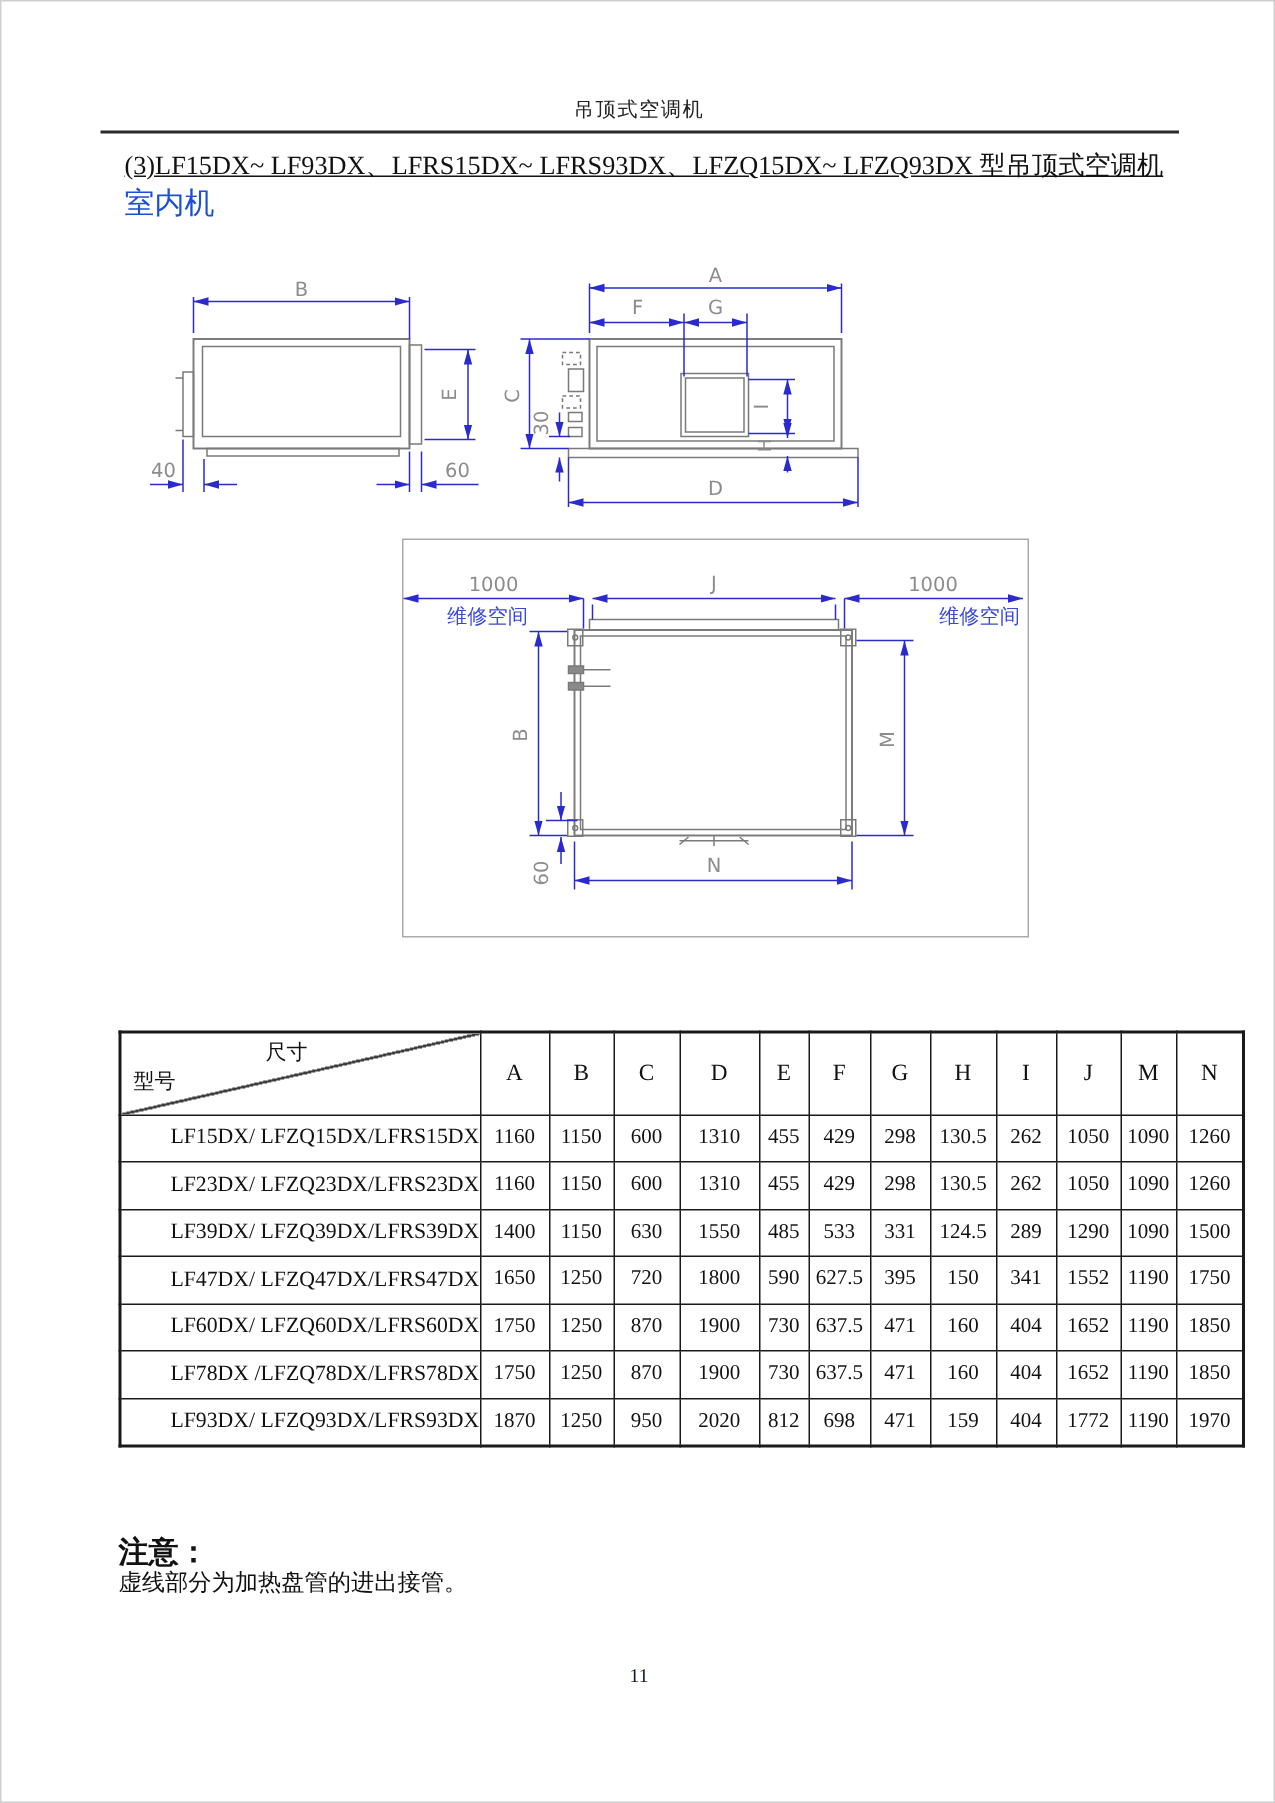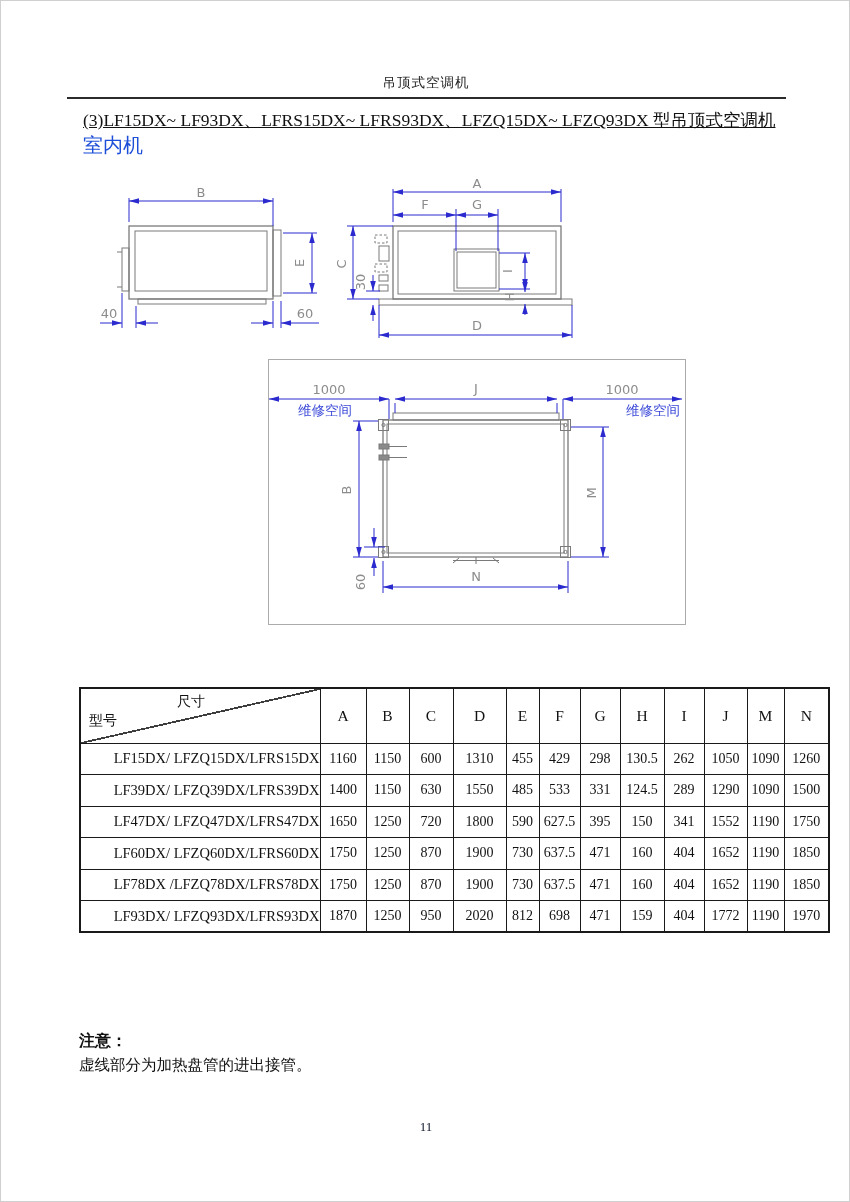--- a/index.html
+++ b/index.html
@@ -1,19 +1,19 @@
 <!DOCTYPE html>
 <html><head>
 <meta charset="utf-8">
 <style>
   html,body{margin:0;padding:0;background:#ffffff;}
   #page{position:relative;width:850px;height:1202px;background:#fff;overflow:hidden;
         font-family:"Liberation Serif","DejaVu Serif",serif;color:#1a1a1a;
         border:1px solid #cfcfcf;box-sizing:border-box;}
-  .abs{position:absolute;margin-top:10px;}
+  .abs{position:absolute;}
   #hdr{top:63px;left:0;width:850px;text-align:center;font-size:13.5px;letter-spacing:1px;color:#222;}
   #hdr-rule{top:86px;left:66px;width:719px;border-top:2px solid #2b2b2b;height:0;}
   #title1{top:97px;left:82px;width:710px;font-size:17.5px;color:#111;text-decoration:underline;}
   #title2{top:121px;left:82px;width:710px;font-size:20px;color:#1d4ed8;}
   svg{position:absolute;left:0;overflow:visible;}
   .dl{stroke:#2a2ace;stroke-width:1;fill:none;}
   .ol{stroke:#7a7a7a;stroke-width:1.3;fill:none;}
   .ol2{stroke:#7a7a7a;stroke-width:1;fill:none;}
   .dash{stroke-dasharray:2.5 2;}
   .stub{fill:#8a8a8a;stroke:#7a7a7a;stroke-width:1;}
@@ -28,21 +28,21 @@
             font-weight:normal;font-size:14px;color:#111;padding:0;overflow:hidden;}
   #dimtable thead tr{height:55px;}
   #dimtable tbody tr{height:31.5px;}
   #dimtable th{font-size:15.5px;}
   #dimtable td.model{text-align:right;padding-left:9px;font-size:14.5px;white-space:nowrap;}
   th.diag{position:relative;
      background:linear-gradient(to bottom right,transparent calc(50% - 0.9px),
                 #3d3d3d calc(50% - 0.9px),#3d3d3d calc(50% + 0.9px),transparent calc(50% + 0.9px));}
   .diag-top{position:absolute;top:4px;left:96px;font-size:14px;}
   .diag-bottom{position:absolute;top:23px;left:8px;font-size:14px;}
-  #note-title{top:1020px;left:78px;font-size:16px;font-weight:bold;color:#111;}
+  #note-title{top:1020px;left:78px;font-size:20px;font-weight:bold;color:#111;}
   #note-body{top:1044px;left:78px;font-size:15.5px;color:#111;}
   #pageno{top:1108px;left:0;width:850px;text-align:center;font-size:13px;color:#0f172a;}
 </style>
 </head>
 <body>
 
 <div id="page">
 
   <div class="abs" id="hdr">吊顶式空调机</div>
   <div class="abs" id="hdr-rule"></div>
@@ -260,20 +260,35 @@
         <td>455</td>
         <td>429</td>
         <td>298</td>
         <td>130.5</td>
         <td>262</td>
         <td>1050</td>
         <td>1090</td>
         <td>1260</td>
       </tr>
       <tr>
+        <td class="model">LF23DX/ LFZQ23DX/LFRS23DX</td>
+        <td>1160</td>
+        <td>1150</td>
+        <td>600</td>
+        <td>1310</td>
+        <td>455</td>
+        <td>429</td>
+        <td>298</td>
+        <td>130.5</td>
+        <td>262</td>
+        <td>1050</td>
+        <td>1090</td>
+        <td>1260</td>
+      </tr>
+      <tr>
         <td class="model">LF39DX/ LFZQ39DX/LFRS39DX</td>
         <td>1400</td>
         <td>1150</td>
         <td>630</td>
         <td>1550</td>
         <td>485</td>
         <td>533</td>
         <td>331</td>
         <td>124.5</td>
         <td>289</td>

